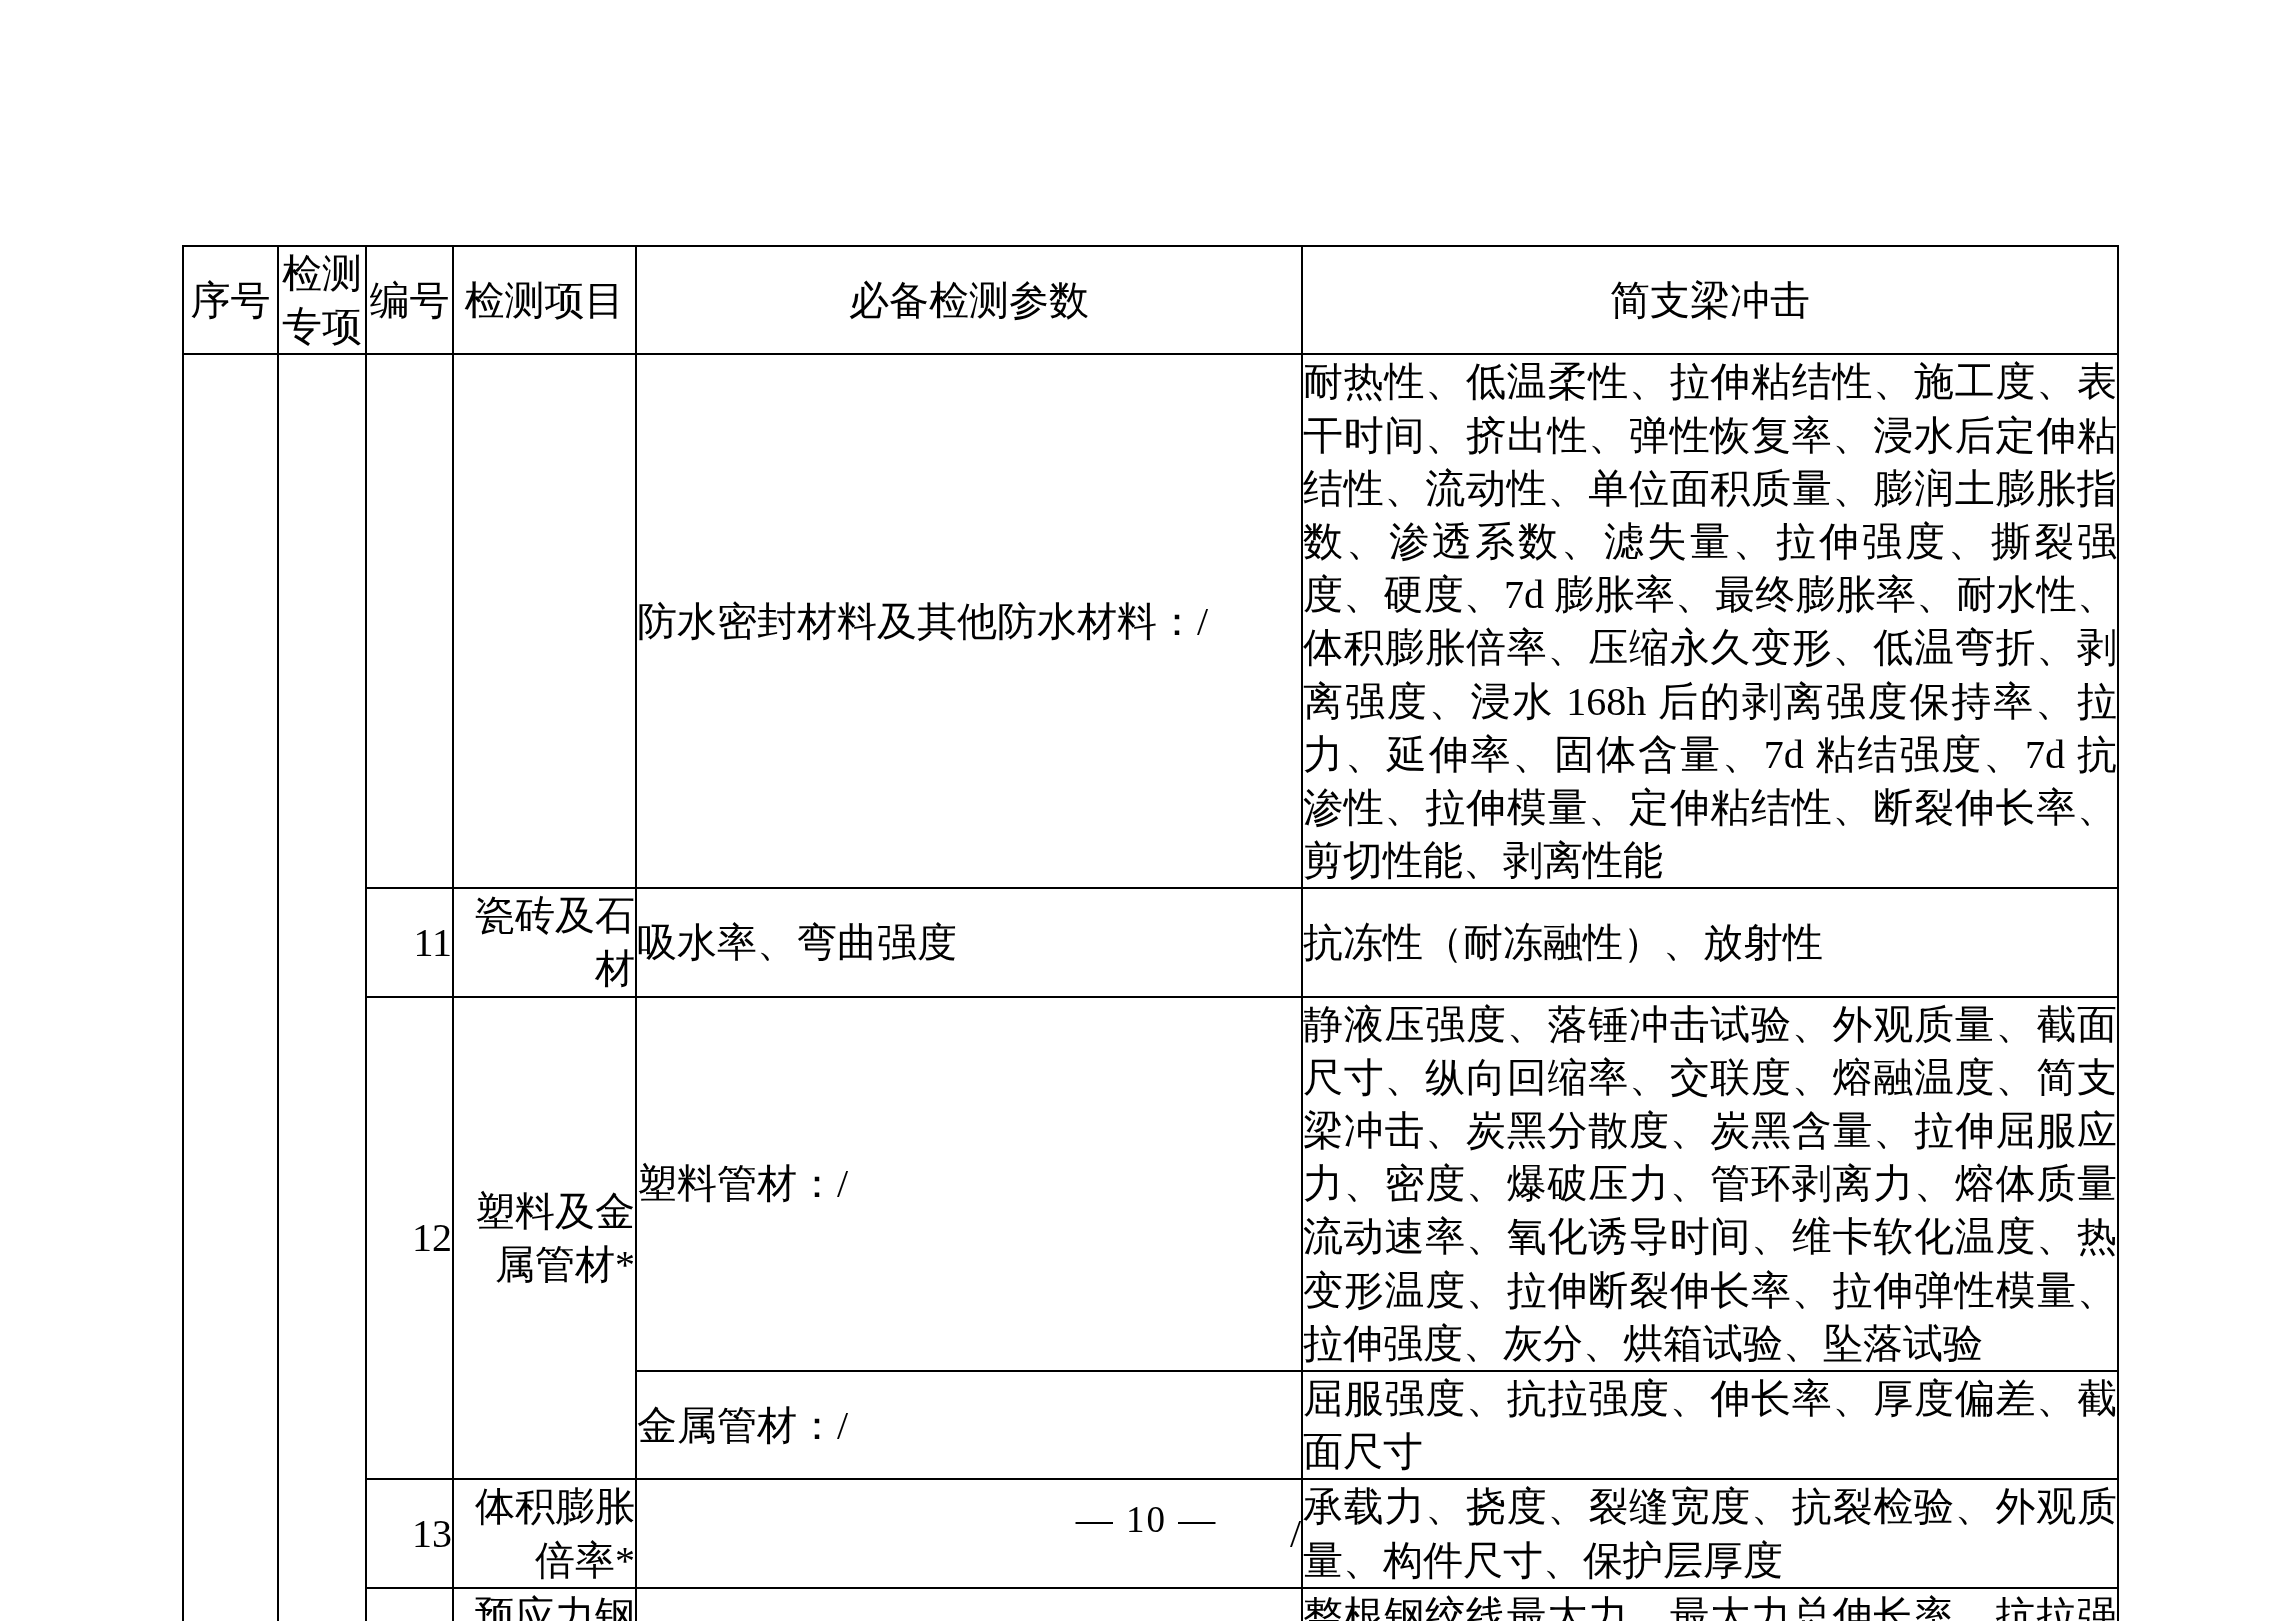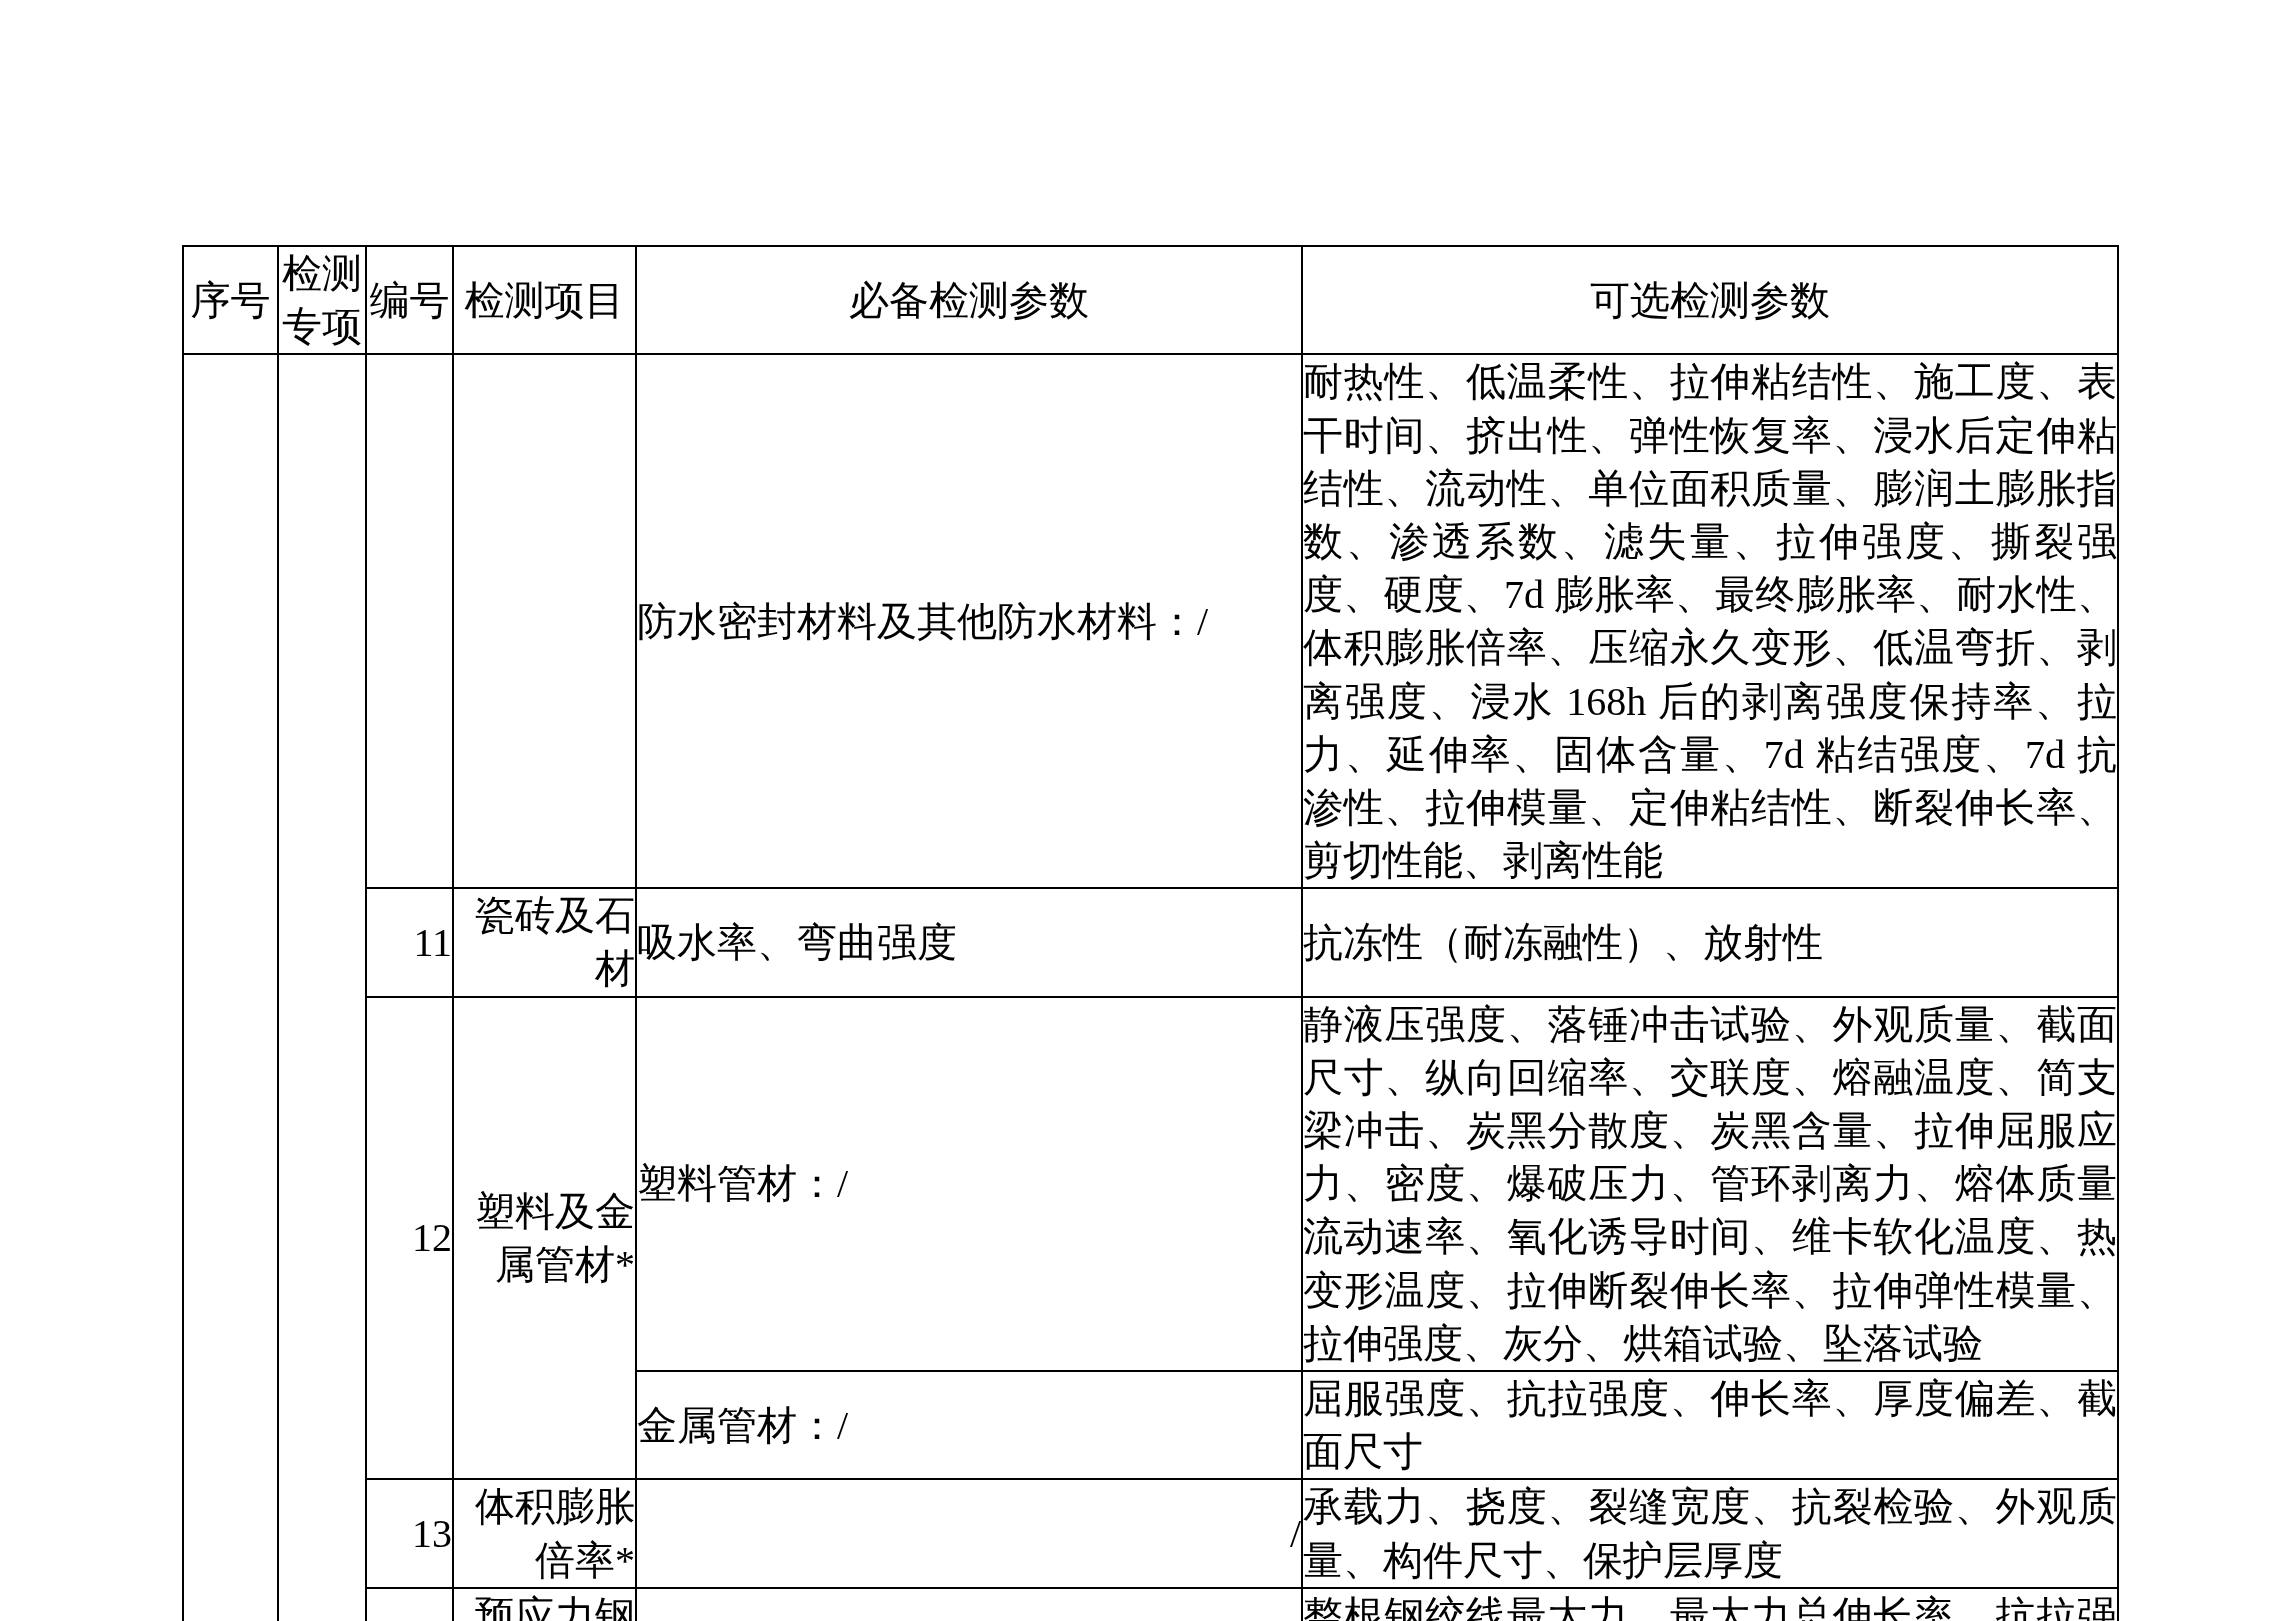--- a/index.html
+++ b/index.html
@@ -70,21 +70,21 @@
         <col style="width:666px">
         <col style="width:816px">
       </colgroup>
       <thead>
         <tr style="height:85px">
           <th>序号</th>
           <th>检测专项</th>
           <th>编号</th>
           <th>检测项目</th>
           <th>必备检测参数</th>
-          <th>可选检测参数</th>
+          <th>简支梁冲击</th>
         </tr>
       </thead>
       <tbody>
         <tr style="height:359px">
           <td class="c" rowspan="6"></td>
           <td class="c" rowspan="6"></td>
           <td class="c"></td>
           <td class="c"></td>
           <td class="l">防水密封材料及其他防水材料：/</td>
           <td class="just">耐热性、低温柔性、拉伸粘结性、施工度、表干时间、挤出性、弹性恢复率、浸水后定伸粘结性、流动性、单位面积质量、膨润土膨胀指数、渗透系数、滤失量、拉伸强度、撕裂强度、硬度、7d 膨胀率、最终膨胀率、耐水性、体积膨胀倍率、压缩永久变形、低温弯折、剥离强度、浸水 168h 后的剥离强度保持率、拉力、延伸率、固体含量、7d 粘结强度、7d 抗渗性、拉伸模量、定伸粘结性、断裂伸长率、剪切性能、剥离性能</td>
@@ -114,15 +114,16 @@
         <tr style="height:104px">
           <td class="c">14</td>
           <td class="c">预应力钢绞线*</td>
           <td class="c">/</td>
           <td class="just">整根钢绞线最大力、最大力总伸长率、抗拉强度、0.2%屈服力、弹性模量、松弛率</td>
         </tr>
       </tbody>
     </table>
   </div>
 
+  <div class="page-num">— 10 —</div>
 
 </div>
 
 
 </body></html>

